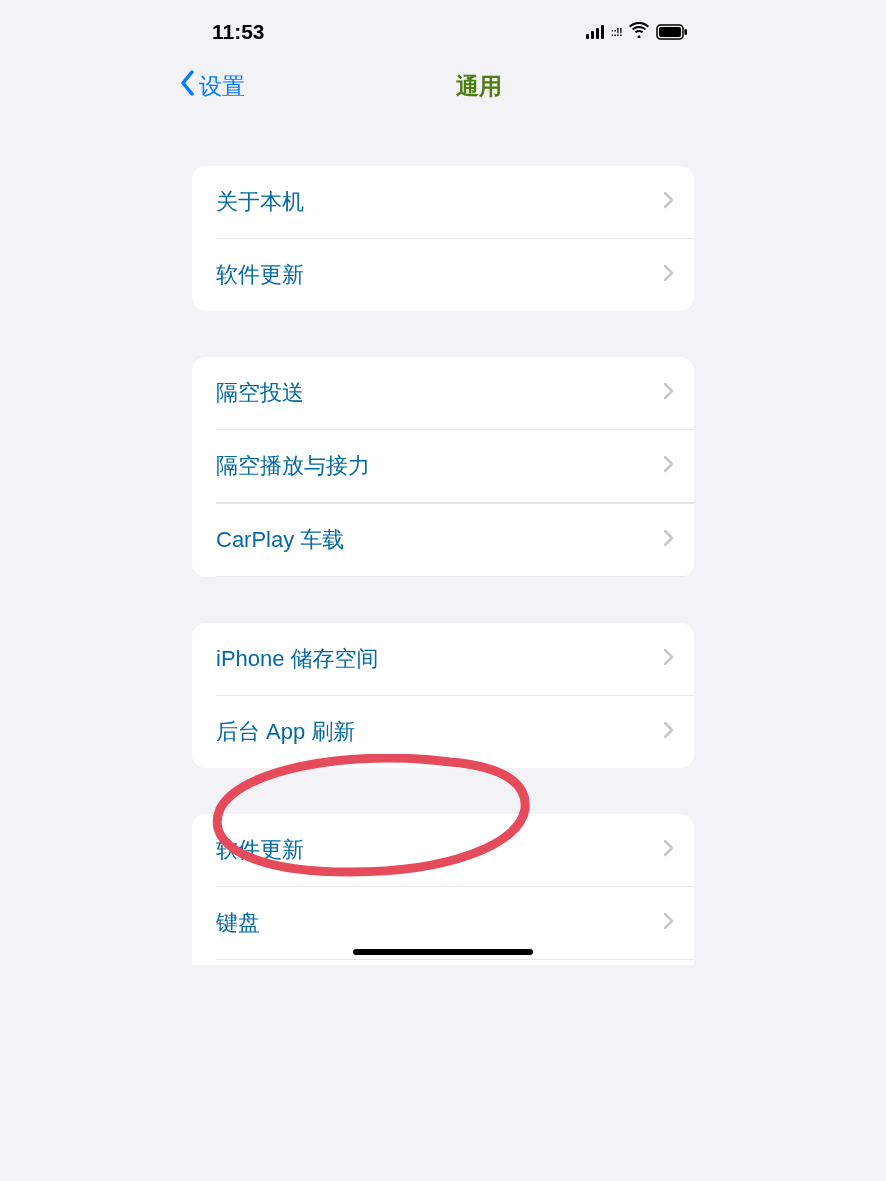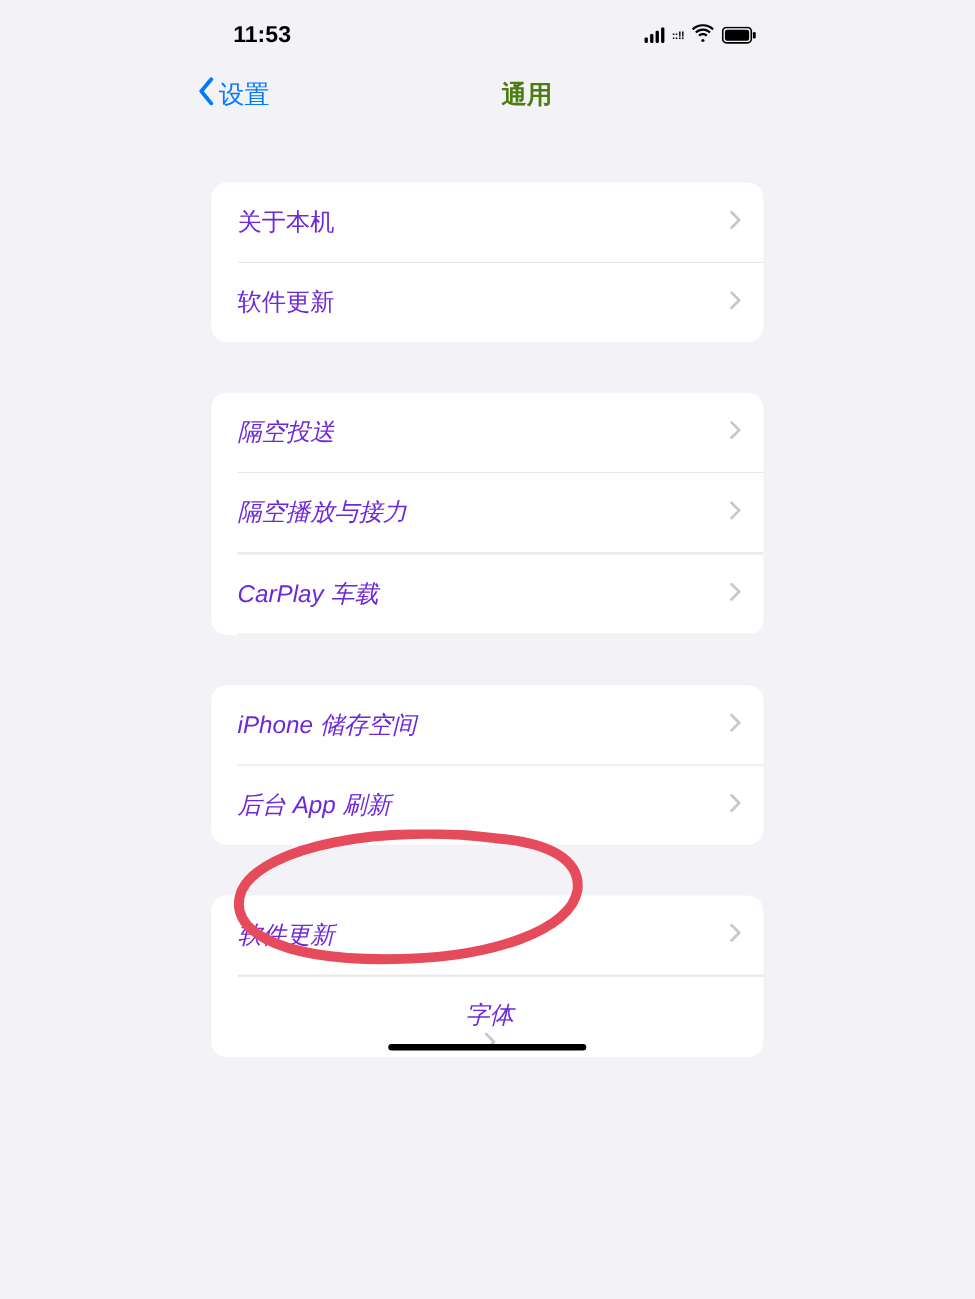--- a/index.html
+++ b/index.html
@@ -107,32 +107,31 @@
       background: #fff;
       border-radius: 14px;
       margin-top: 46px;
       overflow: hidden;
     }
     .section:first-child {
       margin-top: 46px;
     }
     .section + .section {
       margin-top: 46px;
-      font-style: italic;
     }
     .row {
       display: flex;
       align-items: center;
       justify-content: space-between;
       padding: 20px 20px 20px 24px;
       min-height: 72px;
     }
     .row-label {
       font-size: 22px;
-      color: #6d28d9;
+      color: #0369a1;
     }
     .row-chevron svg {
       width: 11px;
       height: 18px;
     }
     .divider {
       height: 1px;
       background: #e5e5ea;
       margin-left: 24px;
     }
@@ -270,20 +269,28 @@
     <div class="section">
       <div class="row">
         <span class="row-label">软件更新</span>
         <span class="row-chevron">
           <svg viewBox="0 0 11 18" fill="none" stroke="#c7c7cc" stroke-width="2.5" stroke-linecap="round" stroke-linejoin="round">
               <polyline points="2,2 9,9 2,16"></polyline>
             </svg>
         </span>
       </div>
       <div class="divider"></div>
+      <div class="row">
+        <span class="row-label">键盘</span>
+        <span class="row-chevron">
+          <svg viewBox="0 0 11 18" fill="none" stroke="#c7c7cc" stroke-width="2.5" stroke-linecap="round" stroke-linejoin="round">
+              <polyline points="2,2 9,9 2,16"></polyline>
+            </svg>
+        </span>
+      </div>
       <div class="divider"></div>
       <div class="row" style="padding-bottom:0; min-height:50px;flex-direction:column;">
         <span class="row-label">字体</span>
         <span class="row-chevron">
           <svg viewBox="0 0 11 18" fill="none" stroke="#c7c7cc" stroke-width="2.5" stroke-linecap="round" stroke-linejoin="round">
               <polyline points="2,2 9,9 2,16"></polyline>
             </svg>
         </span>
       </div>
     </div>

